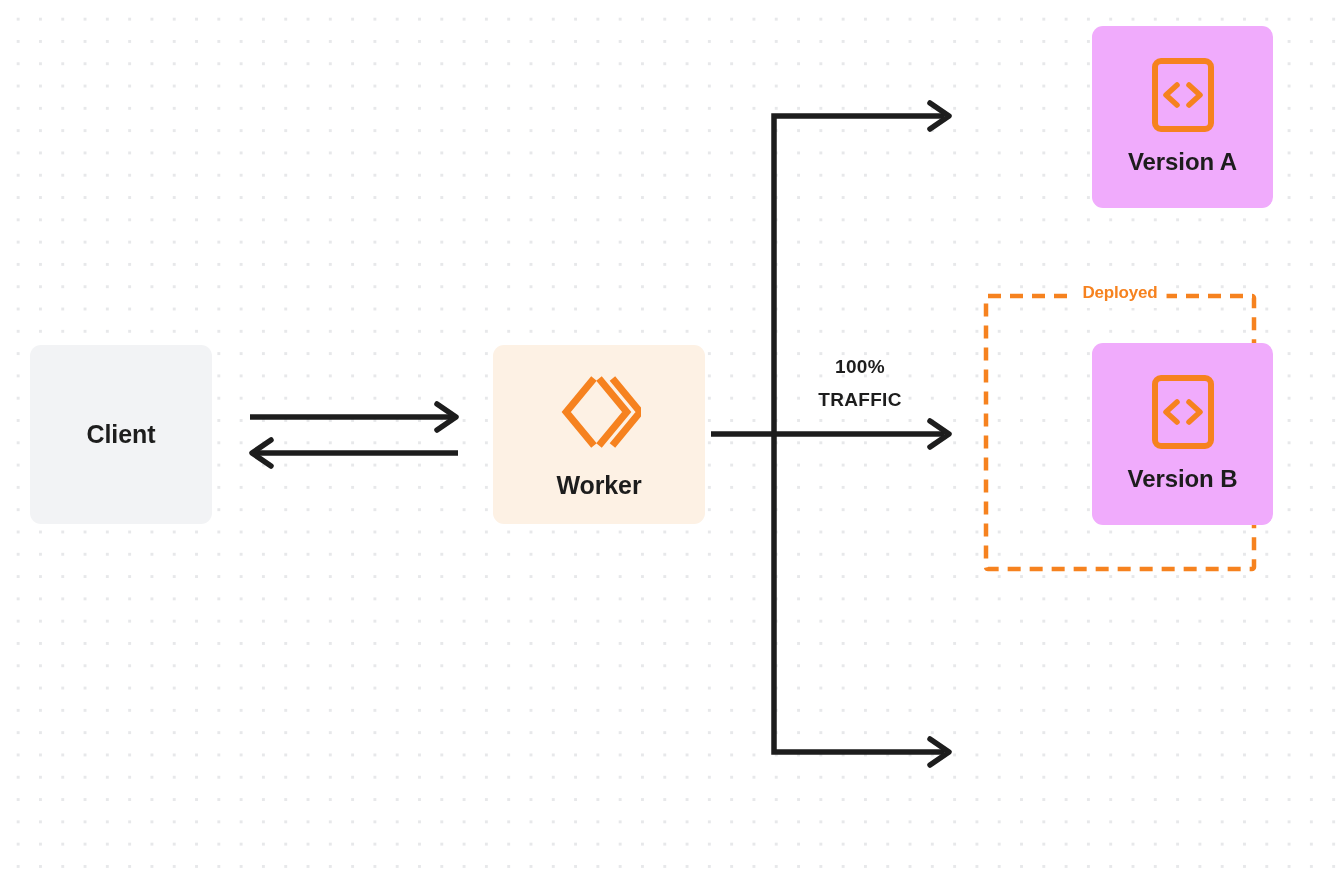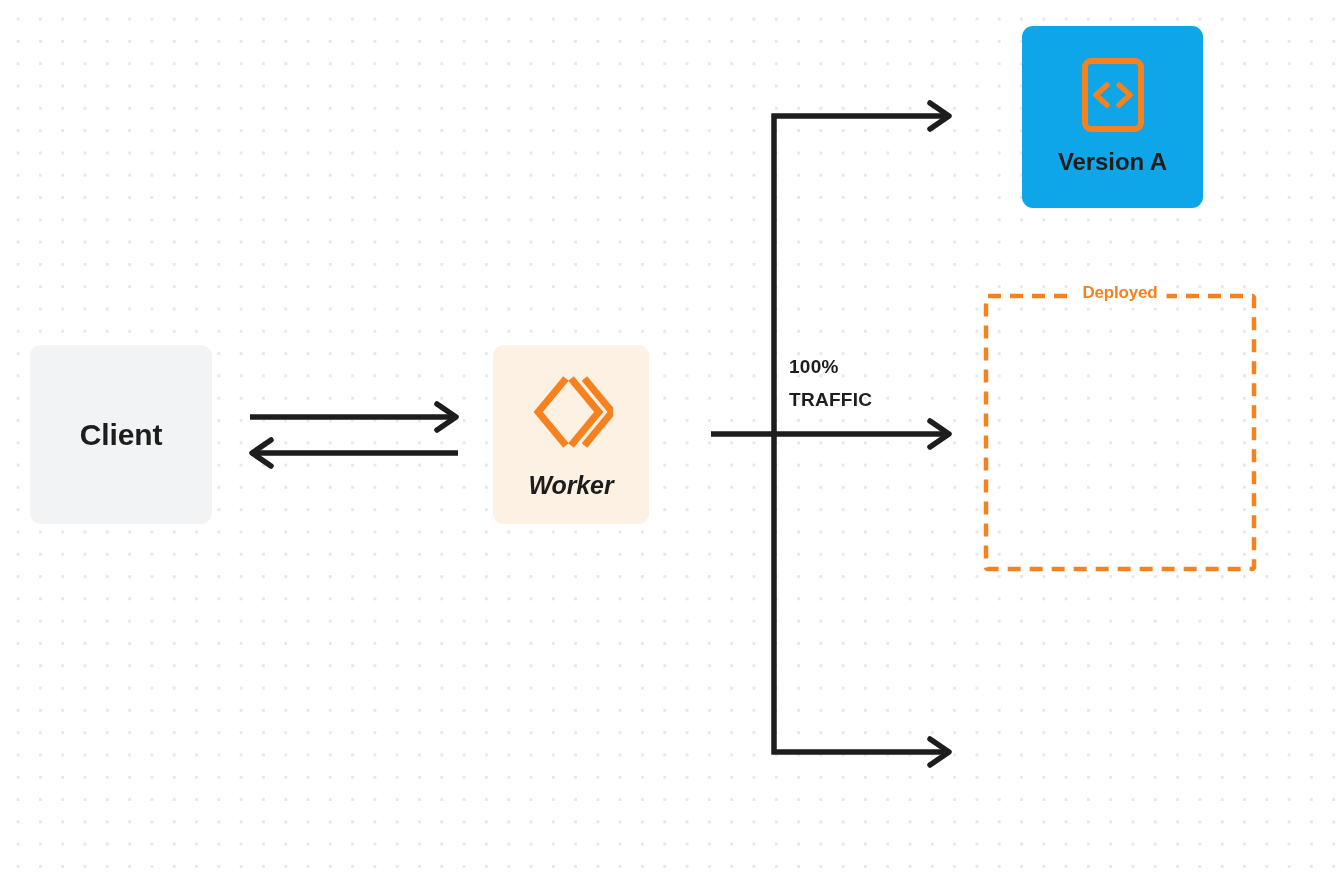--- a/index.html
+++ b/index.html
@@ -40,40 +40,39 @@
   }
 
   
   #client-node {
     left: 30px;
     top: 345px;
     width: 182px;
     height: 179px;
     background: #f2f3f5;
   }
-  #client-node .node-label { font-size: 30px; }
+  #client-node .node-label { font-size: 25px; }
 
   
   #worker-node {
     left: 493px;
     top: 345px;
-    width: 156px;
+    width: 212px;
     height: 179px;
     background: #fdf1e4;
-    font-style: italic;
   }
   #worker-node .node-label { font-size: 25px; margin-top: 17px; }
   .worker-logo { width: 84px; height: 84px; display: block; }
 
   
   .version-node {
-    left: 1022px;
+    left: 1092px;
     width: 181px;
     height: 182px;
-    background: #0ea5e9;
+    background: #f0abfc;
   }
   #version-a-node { top: 26px; }
   #version-b-node { top: 343px; }
   #version-c-node { top: 661px; }
   .version-node .node-label { font-size: 24px; margin-top: 16px; }
   .code-icon { width: 62px; height: 74px; display: block; }
 
   
   #deployed-group {
     position: absolute;
@@ -113,20 +112,21 @@
     height: 878px;
     pointer-events: none;
   }
 
   
   #traffic-label {
     position: absolute;
     left: 789px;
     top: 350px;
     width: 142px;
+    text-align: center;
     color: #1d1d1d;
     font-size: 19px;
     font-weight: bold;
     line-height: 33px;
     letter-spacing: 0.3px;
   }
 </style>
 </head>
 <body>
 
@@ -199,15 +199,27 @@
         <rect x="3" y="3" width="56" height="68" rx="6" ry="6" fill="none" stroke="#f6821f" stroke-width="6"></rect>
         <g fill="none" stroke="#f6821f" stroke-width="5.5" stroke-linecap="round" stroke-linejoin="round">
           <polyline points="25,27 14,37 25,47"></polyline>
           <polyline points="37,27 48,37 37,47"></polyline>
         </g>
       </svg>
     </span>
     <span class="node-label">Version A</span>
   </div>
 
+  <div class="node version-node" id="version-b-node">
+    <span>
+      <svg class="code-icon" viewBox="0 0 62 74" xmlns="http://www.w3.org/2000/svg">
+        <rect x="3" y="3" width="56" height="68" rx="6" ry="6" fill="none" stroke="#f6821f" stroke-width="6"></rect>
+        <g fill="none" stroke="#f6821f" stroke-width="5.5" stroke-linecap="round" stroke-linejoin="round">
+          <polyline points="25,27 14,37 25,47"></polyline>
+          <polyline points="37,27 48,37 37,47"></polyline>
+        </g>
+      </svg>
+    </span>
+    <span class="node-label">Version B</span>
+  </div>
 
 
 </div>
 
 </body></html>

